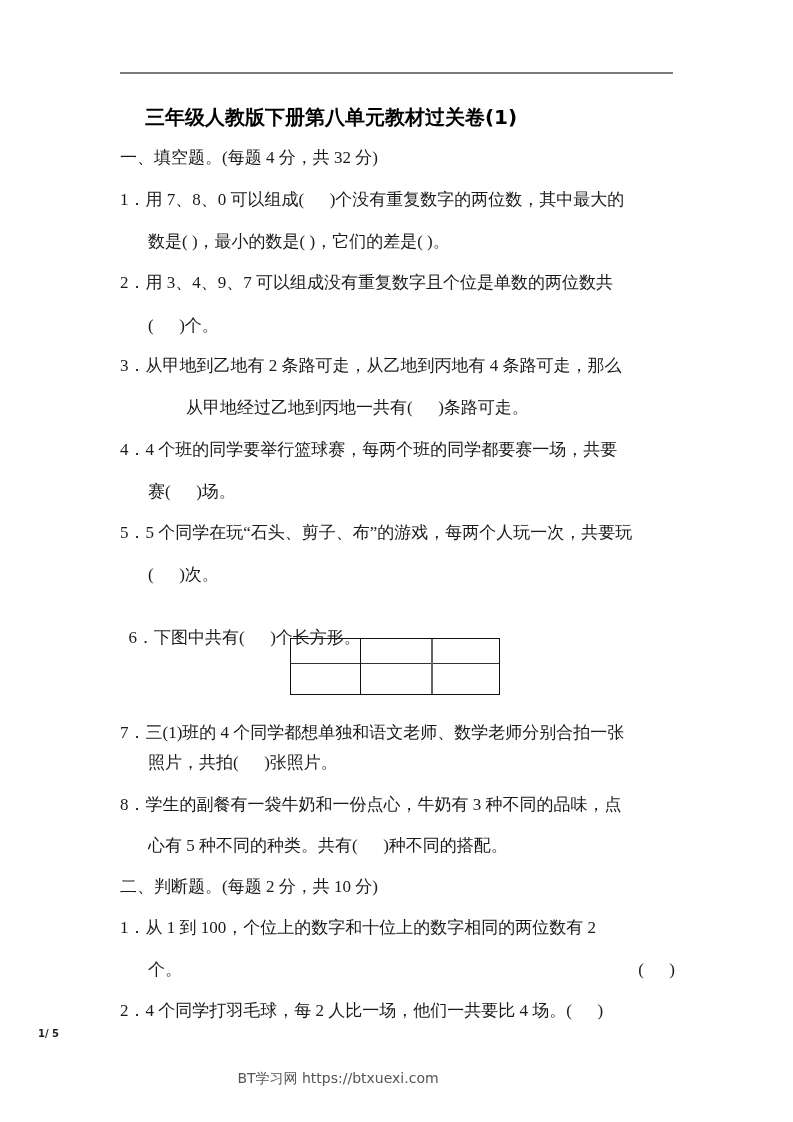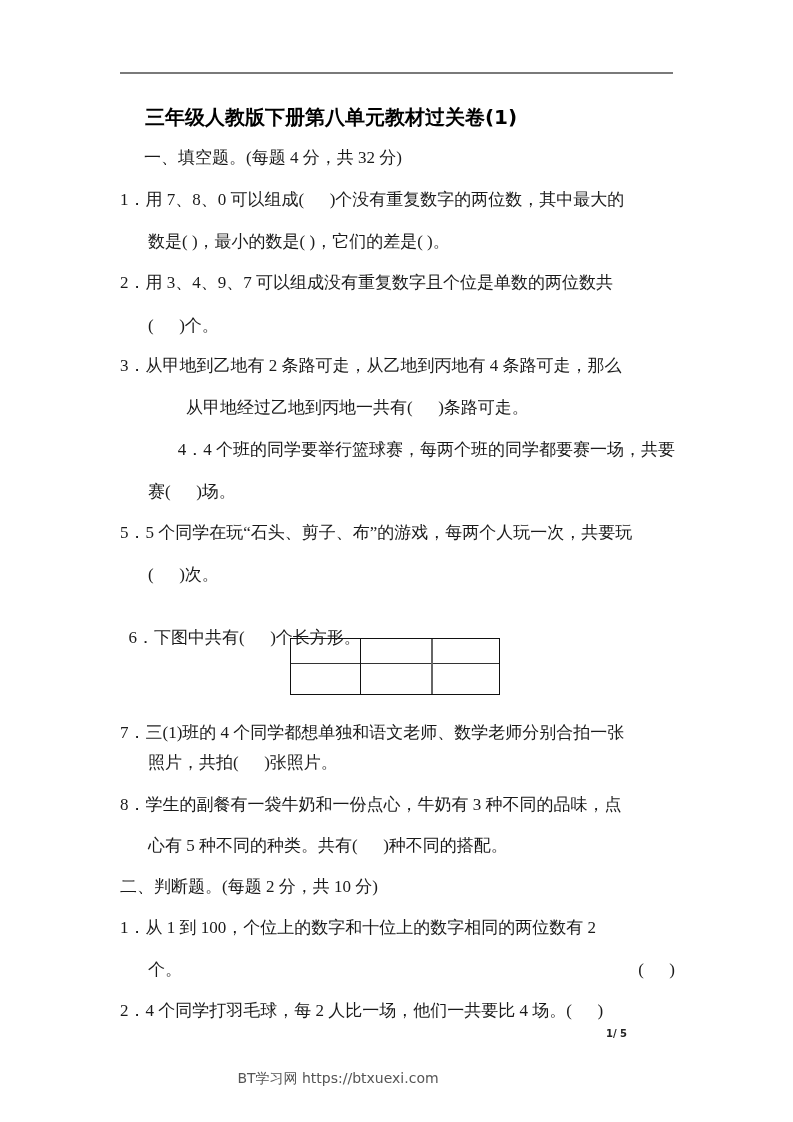--- a/index.html
+++ b/index.html
@@ -9,50 +9,50 @@
   .title { position: absolute; left: 0; width: 662px; top: 104px; text-align: center;
            font-family: "DejaVu Sans", sans-serif; font-weight: bold; font-size: 20px; color: #000; letter-spacing: 0px; }
   .line { position: absolute; left: 120px; width: 555px; font-size: 17px; line-height: 22px; white-space: nowrap; color: #1a1a1a; }
   .indent { left: 148px; }
   .right-paren { position: absolute; right: 0; top: 0; }
   .grid { position: absolute; left: 290px; top: 638px; width: 210px; height: 57px;
           border: 1.5px solid #111; box-sizing: border-box; }
   .grid .h { position: absolute; left: 0; right: 0; top: 24px; height: 0; border-top: 1.5px solid #333; }
   .grid .v1 { position: absolute; top: 0; bottom: 0; left: 69px; width: 0; border-left: 1.5px solid #111; }
   .grid .v2 { position: absolute; top: 0; bottom: 0; left: 140px; width: 0; border-left: 2px solid #666; }
-  .page { position: absolute; left: 0; width: 627px; top: 1028px; text-align: right;
-          font-family: "DejaVu Sans", sans-serif; font-size: 10px; font-weight: bold; color: #222; }
+  .page { position: absolute; left: 0; width: 627px; top: 1028px; text-align: left;
+          font-family: "DejaVu Sans", sans-serif; font-size: 10px; font-weight: bold; color: #222; padding-left: 38px; }
   .footer { position: absolute; left: 0; width: 676px; top: 1070px; text-align: center;
             font-family: "DejaVu Sans", sans-serif; font-size: 14px; color: #555; }
 </style>
 </head>
 <body>
 
 <div class="rule"></div>
 
 <div class="title">三年级人教版下册第八单元教材过关卷(1)</div>
 
-<div class="line" style="top:147px;margin-left:24px;">一、填空题。(每题 4 分，共 32 分)</div>
+<div class="line" style="top:147px;">一、填空题。(每题 4 分，共 32 分)</div>
 
 <div class="line" style="top:189px;">
   <span>1．</span><span style="white-space:pre">用 7、8、0 可以组成(      )个没有重复数字的两位数，其中最大的</span>
 </div>
 <div class="line indent" style="top:231px;">数是(      )，最小的数是(      )，它们的差是(      )。</div>
 
 <div class="line" style="top:272px;">
   <span>2．</span><span>用 3、4、9、7 可以组成没有重复数字且个位是单数的两位数共</span>
 </div>
 <div class="line indent" style="top:315px; white-space:pre;">(      )个。</div>
 
 <div class="line" style="top:355px;">
   <span>3．</span><span>从甲地到乙地有 2 条路可走，从乙地到丙地有 4 条路可走，那么</span>
 </div>
 <div class="line indent" style="top:397px; white-space:pre;margin-left:38px;">从甲地经过乙地到丙地一共有(      )条路可走。</div>
 
-<div class="line" style="top:439px;text-align:right;">
+<div class="line" style="top:439px;">
   <span>4．</span><span>4 个班的同学要举行篮球赛，每两个班的同学都要赛一场，共要</span>
 </div>
 <div class="line indent" style="top:481px; white-space:pre;">赛(      )场。</div>
 
 <div class="line" style="top:522px;">
   <span>5．</span><span>5 个同学在玩“石头、剪子、布”的游戏，每两个人玩一次，共要玩</span>
 </div>
 <div class="line indent" style="top:564px; white-space:pre;">(      )次。</div>
 
 <div class="line" style="top:605px; white-space:pre;">

